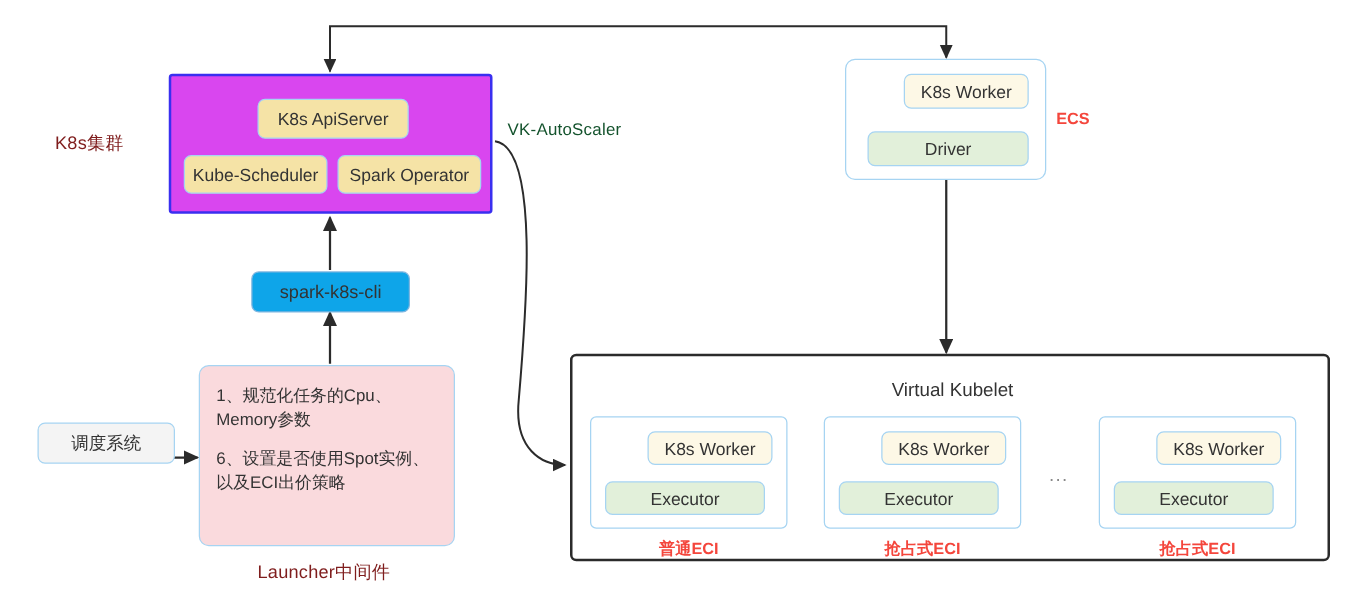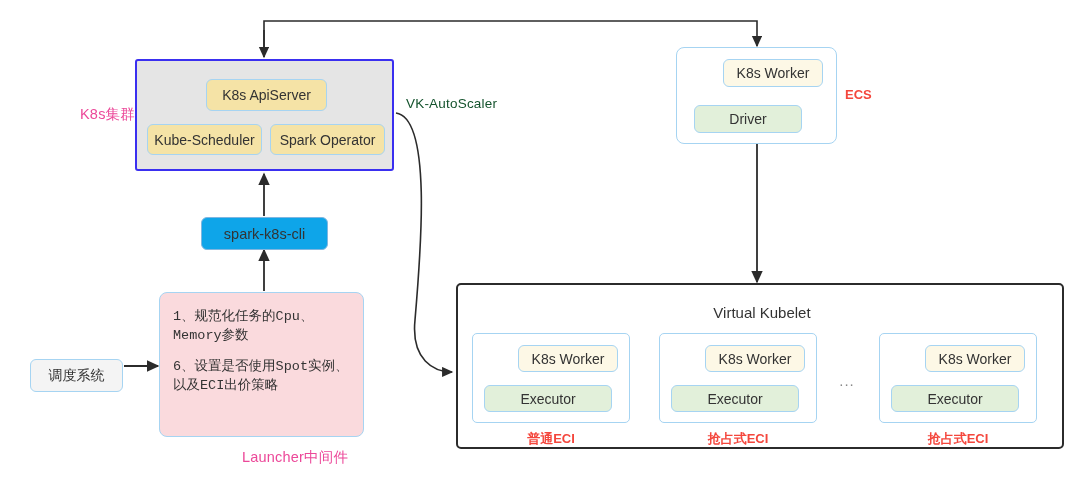--- a/index.html
+++ b/index.html
@@ -18,47 +18,46 @@
   .ctr{display:flex;align-items:center;justify-content:center;text-align:center;}
 
   
   .label{
     color:#14532d;
     font-size:14.5px;
     white-space:nowrap;
     letter-spacing:0.2px;
   }
   .label-red{color:#f4463c;font-size:13px;font-weight:600;white-space:nowrap;}
-  .label-dark{color:#ec4899;margin-left:36px;}
+  .label-dark{color:#7f1d1d;}
 
   
   .k8s-cluster{
     border:2px solid #3a2ff0;
-    background:#e5e5e5;
+    background:#d946ef;
     border-radius:3px;
   }
   .box-yellow{
     background:#f5e3a6;
     border:1.5px solid #a6d4f2;
     border-radius:6px;
     color:#333333;
     font-size:14px;
   }
   .box-cyan{
     background:#0ea5e9;
     border:1.5px solid #7fb6e0;
     border-radius:6px;
     color:#333333;
     font-size:14.5px;
   }
   .box-pink{
     background:#fadadd;
     border:1.5px solid #a6d4f2;
     border-radius:8px;
-    font-family:Liberation Mono, monospace;
   }
   .box-blueline{
     background:#f4f4f4;
     border:1.5px solid #a6d4f2;
     border-radius:6px;
     color:#333333;
     font-size:14px;
   }
   .box-white-blue{
     background:#ffffff;
@@ -139,33 +138,33 @@
   <div class="abs k8s-cluster" style="left:135px;top:59px;width:259px;height:112px;">
     <div class="abs box-yellow ctr" style="left:69px;top:18px;width:121px;height:32px;">K8s ApiServer</div>
     <div class="abs box-yellow ctr" style="left:133px;top:63px;width:115px;height:31px;">Spark Operator</div>
     <div class="abs box-yellow ctr" style="left:10px;top:63px;width:115px;height:31px;">Kube-Scheduler</div>
   </div>
 
   <div class="abs label" style="left:406px;top:96px;font-size:13.5px;">VK-AutoScaler</div>
 
   <div class="abs box-cyan ctr" style="left:201px;top:217px;width:127px;height:33px;">spark-k8s-cli</div>
 
-  <div class="abs box-blueline ctr" style="left:30px;top:359px;width:93px;height:33px;">调度系统</div>
+  <div class="abs box-blueline ctr" style="left:30px;top:338px;width:110px;height:33px;">调度系统</div>
 
   <div class="abs box-pink" style="left:159px;top:292px;width:205px;height:145px;">
     <div class="launcher-text" style="padding:14px 13px 0 13px;">
       <p>1、规范化任务的Cpu、Memory参数</p>
       <p>6、设置是否使用Spot实例、以及ECI出价策略</p>
     </div>
   </div>
   <div class="abs label label-dark" style="left:206px;top:448px;">Launcher中间件</div>
 
   <div class="abs box-white-blue" style="left:676px;top:47px;width:161px;height:97px;">
     <div class="abs box-ivory ctr" style="left:46px;top:11px;width:100px;height:28px;">K8s Worker</div>
-    <div class="abs box-green ctr" style="left:17px;top:57px;width:108px;height:28px;">Driver</div>
+    <div class="abs box-green ctr" style="left:17px;top:57px;width:129px;height:28px;">Driver</div>
   </div>
   <div class="abs label-red" style="left:845px;top:87px;">ECS</div>
 
   <div class="abs box-vk" style="left:456px;top:283px;width:608px;height:166px;">
     <div class="abs vk-title ctr" style="left:0;top:17px;width:608px;height:20px;">Virtual Kubelet</div>
 
     <div class="abs eci-box" style="left:14px;top:48px;width:158px;height:90px;">
       <div class="abs box-ivory ctr" style="left:45px;top:11px;width:100px;height:27px;">K8s Worker</div>
       <div class="abs box-green ctr" style="left:11px;top:51px;width:128px;height:27px;">Executor</div>
     </div>

